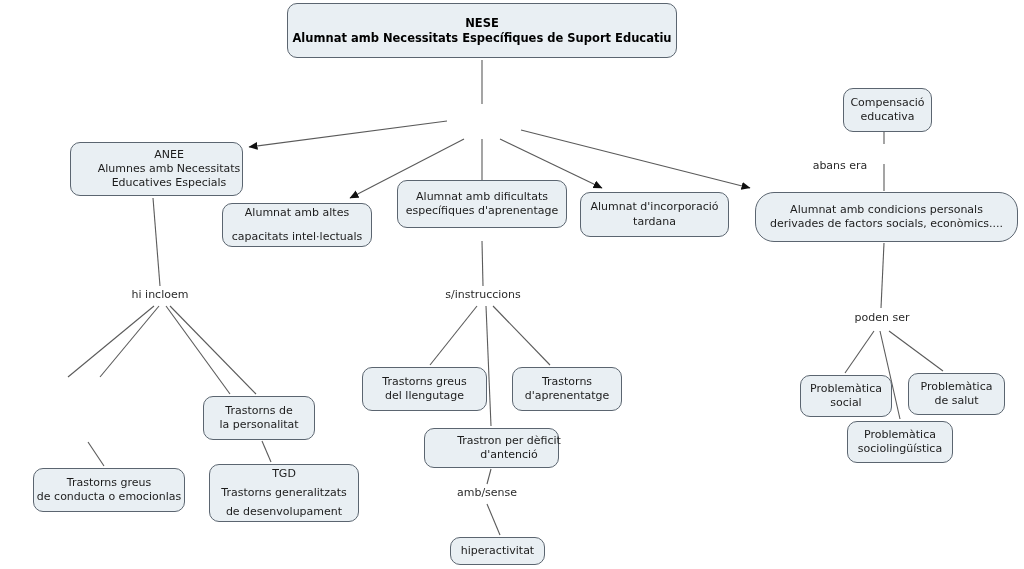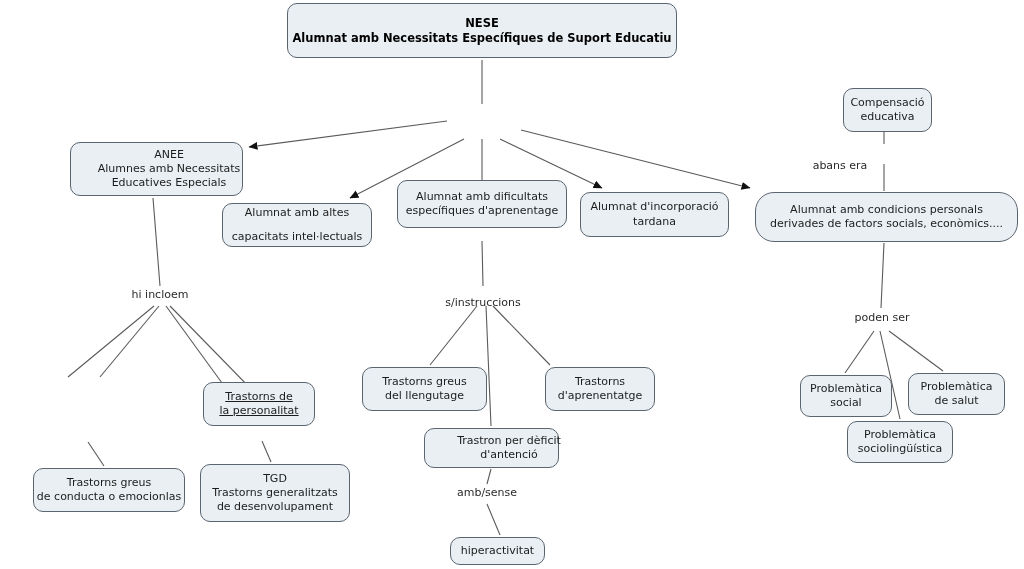--- a/index.html
+++ b/index.html
@@ -22,33 +22,33 @@
   }
   .clabel .ln{white-space:nowrap;display:block;}
   #n-nese{left:287px;top:3px;width:390px;height:55px;font-weight:bold;font-size:11.5px;color:#000;}
   #n-anee{left:70px;top:142px;width:173px;height:54px;padding-left:29px;}
   #n-altes{left:222px;top:203px;width:150px;height:44px;justify-content:space-between;}
   #n-dificultats{left:397px;top:180px;width:170px;height:48px;}
   #n-incorporacio{left:580px;top:192px;width:149px;height:45px;}
   #n-condicions{left:755px;top:192px;width:263px;height:50px;border-radius:19px;}
   #n-compensacio{left:843px;top:88px;width:89px;height:44px;}
   #n-discapacitat{left:10px;top:379px;width:136px;height:62px;}
-  #n-personalitat{left:203px;top:382px;width:112px;height:44px;text-decoration:underline;}
+  #n-personalitat{left:203px;top:396px;width:112px;height:44px;}
   #n-conducta{left:33px;top:468px;width:152px;height:44px;}
-  #n-tgd{left:200px;top:464px;width:150px;height:58px;}
+  #n-tgd{left:209px;top:464px;width:150px;height:58px;justify-content:space-between;}
   #n-llengutage{left:362px;top:367px;width:125px;height:44px;}
-  #n-aprenentatge{left:512px;top:367px;width:110px;height:44px;margin-left:33px;}
+  #n-aprenentatge{left:512px;top:367px;width:110px;height:44px;}
   #n-deficit{left:424px;top:428px;width:135px;height:40px;padding-left:39px;}
   #n-hiperactivitat{left:450px;top:537px;width:95px;height:28px;}
   #n-prob-social{left:800px;top:375px;width:92px;height:42px;}
   #n-prob-salut{left:908px;top:373px;width:97px;height:42px;}
   #n-prob-socioling{left:847px;top:421px;width:106px;height:42px;}
   #l-normativa{left:432px;top:106px;width:100px;}
   #l-hi-incloem{left:110px;top:288px;width:100px;}
-  #l-instruccions{left:433px;top:288px;width:100px;margin-top:8px;}
+  #l-instruccions{left:433px;top:288px;width:100px;}
   #l-amb-sense{left:437px;top:486px;width:100px;}
   #l-abans-era{left:790px;top:147px;width:100px;margin-top:12px;}
   #l-poden-ser{left:832px;top:311px;width:100px;}
 </style>
 </head>
 <body>
 
 <div id="canvas">
 
   <svg id="wires" width="1024" height="569" viewBox="0 0 1024 569">

